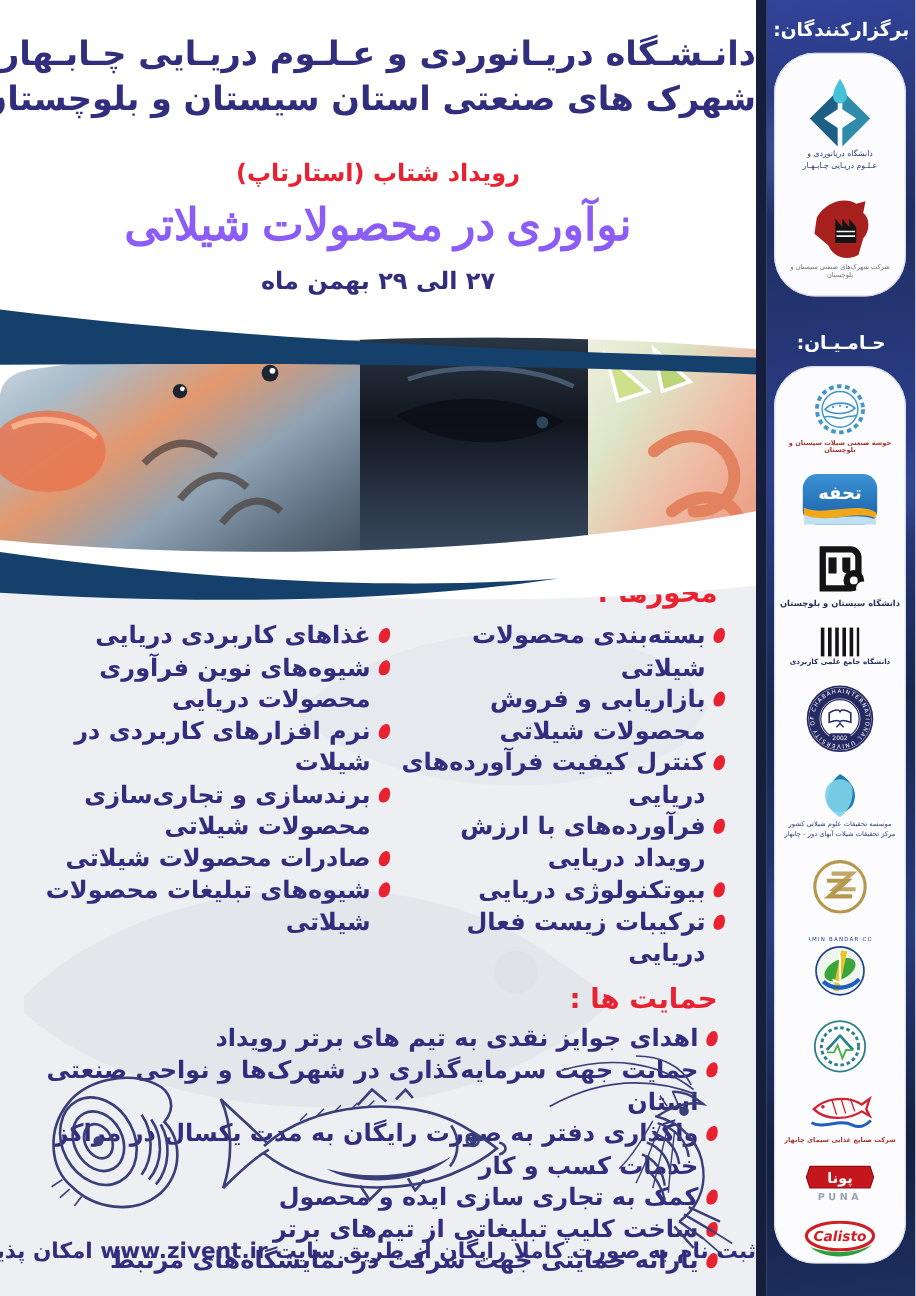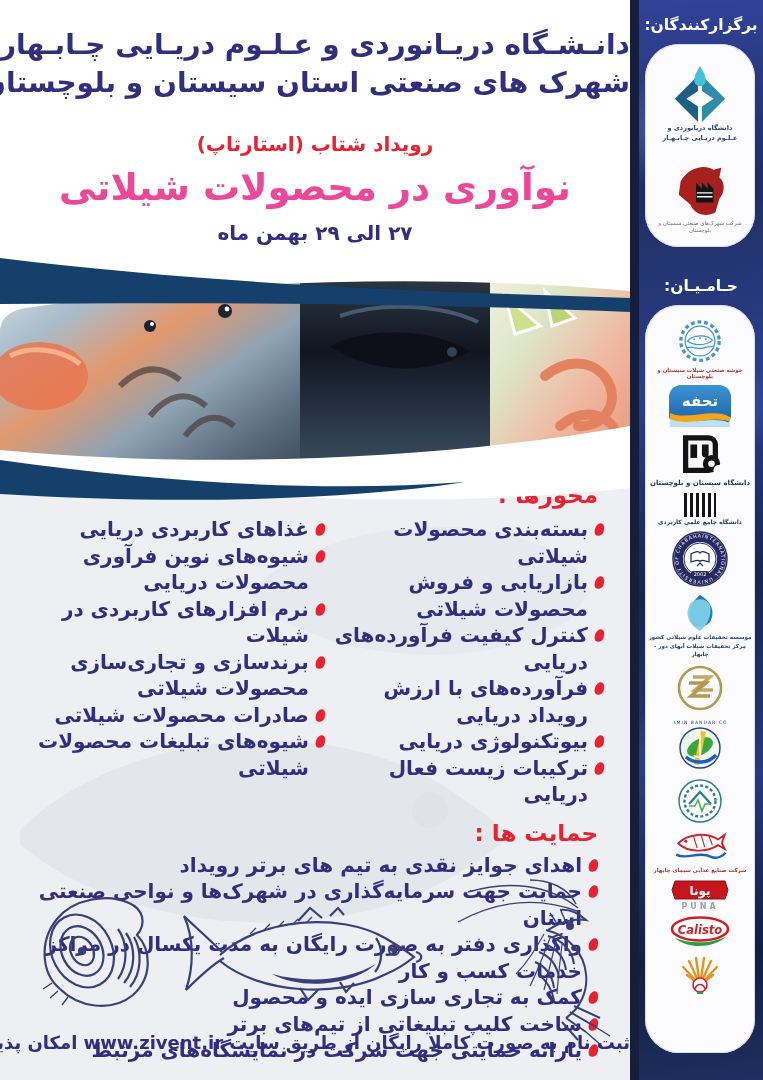--- a/index.html
+++ b/index.html
@@ -5,22 +5,22 @@
   html,body{margin:0;padding:0;background:#c8ccd4;}
   .poster{position:relative;width:763px;height:1080px;overflow:hidden;background:#ffffff;
           font-family:"DejaVu Sans",sans-serif;}
   
   .main{position:absolute;left:0;top:0;width:630px;height:1080px;}
   .top-white{position:absolute;left:0;top:0;width:630px;height:470px;background:#ffffff;}
   .org-statement{direction:rtl;text-align:center;color:#312e7e;font-weight:bold;
                  font-size:28px;line-height:38px;padding-top:26px;white-space:nowrap;}
   .event-subtitle{direction:rtl;text-align:center;color:#e82230;font-weight:bold;
                   font-size:20px;margin-top:30px;}
-  .event-title{direction:rtl;text-align:center;color:#ec4899;font-weight:bold;
-               font-size:37px;margin-top:10px;}
+  .event-title{direction:rtl;text-align:center;color:#8b5cf6;font-weight:bold;
+               font-size:37px;margin-top:10px;font-family:Liberation Serif, serif;}
   .event-date{direction:rtl;text-align:center;color:#312e7e;font-weight:bold;
               font-size:20px;margin-top:12px;}
   .banner{position:absolute;left:0;top:256px;width:630px;height:254px;z-index:3;pointer-events:none;}
   .content{position:absolute;left:0;top:470px;width:630px;height:610px;background:#edeff3;}
   .watermark{position:absolute;left:0;top:150px;opacity:.09;z-index:0;}
   .watermark2{position:absolute;left:240px;top:-30px;opacity:.06;z-index:0;}
   .sec-heading{direction:rtl;text-align:right;color:#e82230;font-weight:bold;font-size:23px;
                padding:12px 32px 4px 0;position:relative;z-index:2;}
   .topics-grid{direction:rtl;display:grid;grid-template-columns:47% 53%;
                padding:4px 26px 0 10px;position:relative;z-index:2;}
@@ -38,23 +38,23 @@
      background:
        radial-gradient(130px 90px at 25% 12%, rgba(130,150,230,.35), transparent 60%),
        radial-gradient(110px 70px at 75% 38%, rgba(90,120,205,.30), transparent 60%),
        radial-gradient(130px 80px at 30% 70%, rgba(70,100,185,.32), transparent 60%),
        linear-gradient(172deg,#32439a 0%,#1f2f63 18%,#2c3f8d 36%,#16264e 54%,#273a7c 72%,#131f40 88%,#1e2f60 100%);}
   .side-heading{color:#ffffff;font-weight:bold;font-size:15.5px;text-align:center;
                 direction:rtl;margin:16px 4px 10px;}
   .capsule{background:#fcfcfe;border-radius:34px;margin:0 8px 0 6px;
            display:flex;flex-direction:column;align-items:center;box-shadow:0 0 0 1px #d8dce6 inset;}
   .capsule.orgs{padding:18px 3px 12px;}
-  .capsule.spons{padding:14px 2px 8px;height:726px;overflow:hidden;gap:5px;}
+  .capsule.spons{padding:14px 2px 8px;height:726px;overflow:hidden;gap:15px;}
   .logo{display:flex;flex-direction:column;align-items:center;}
-  .cap{direction:rtl;text-align:center;color:#2b3c7a;font-weight:bold;font-size:6.5px;line-height:1.5;}
+  .cap{direction:rtl;text-align:center;color:#2b3c7a;font-weight:normal;font-size:6.5px;line-height:1.5;}
   .cap-tiny{direction:rtl;text-align:center;color:#6a6f80;font-size:5.5px;line-height:1.45;}
   .cap-red{direction:rtl;text-align:center;color:#a8342c;font-weight:bold;font-size:5.5px;}
   .cap-nas{direction:rtl;text-align:center;color:#22305e;font-size:7px;font-weight:bold;}
   .puna-sub{font-size:8px;letter-spacing:3px;color:#97a3b5;font-weight:bold;}
 </style>
 </head>
 <body>
 
 <div class="poster">
 

